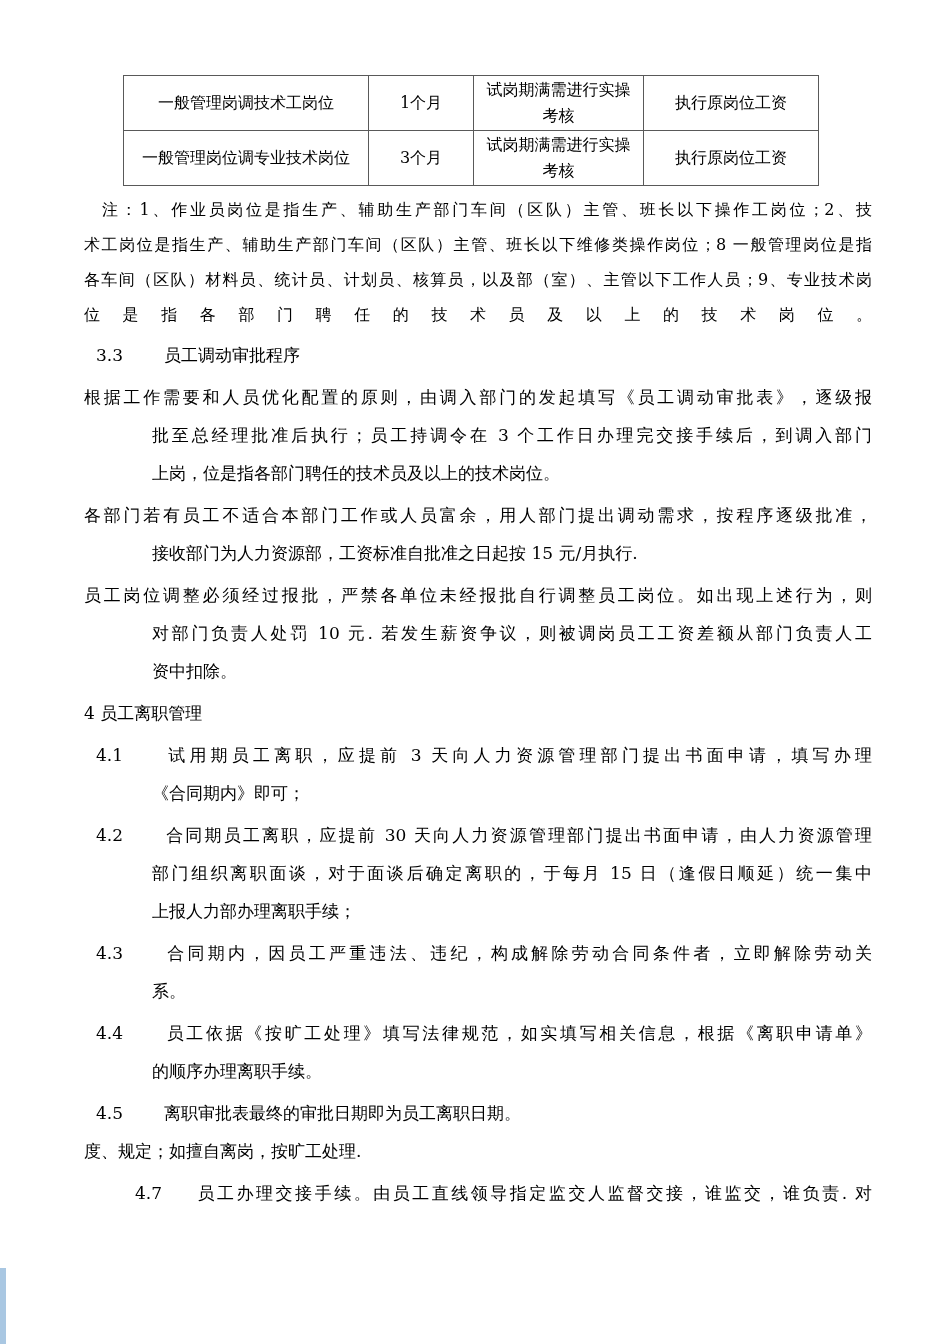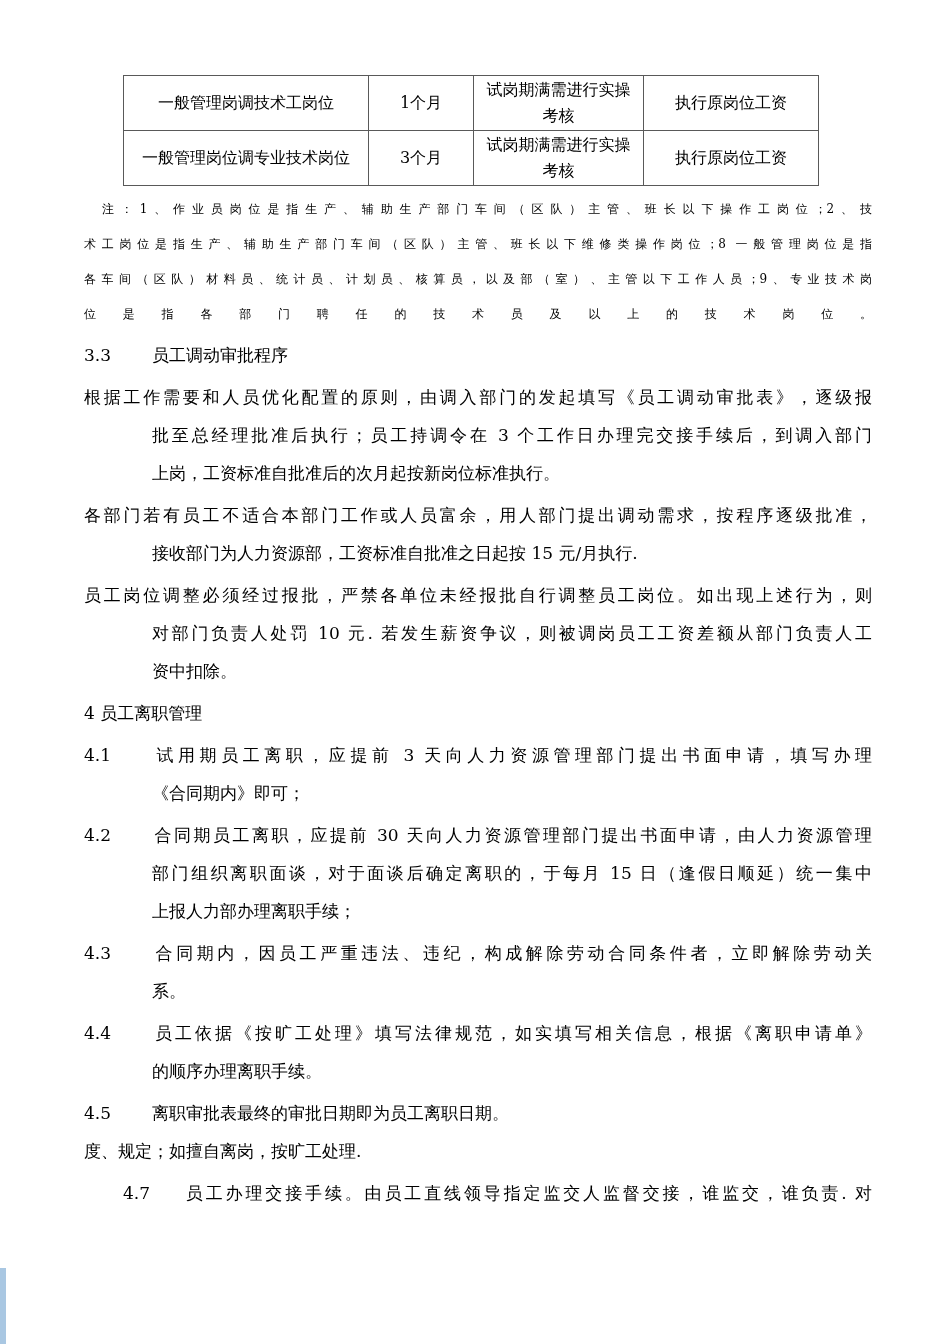--- a/index.html
+++ b/index.html
@@ -30,39 +30,39 @@
     text-align: center;
     vertical-align: middle;
     font-size: 16px;
     line-height: 26px;
     height: 55px;
     padding: 0 6px;
     word-break: break-all;
   }
   .note-block { margin-top: 6px; }
   .note-block .line {
-    font-size: 12px;
+    font-size: 16px;
     line-height: 35px;
     white-space: normal;
   }
   .note-block .first { padding-left: 18px; }
   .line {
     font-size: 17px;
     line-height: 38px;
     color: #000;
   }
   .fill {
     text-align: justify;
     text-align-last: justify;
     text-justify: inter-character;
   }
   .ind1 { padding-left: 68px; }
   .ind2 { padding-left: 39px; }
   .ps { margin-top: 4px; }
-  .num { display: inline-block; width: 68px; }
+  .num { display: inline-block; width: 68px; margin-left: 12px; }
   .ind2 .num { width: 60px; }
   .edge-artifact {
     position: absolute;
     left: 0;
     top: 1268px;
     width: 6px;
     height: 76px;
     background: #a9c7e2;
   }
 </style>
@@ -98,21 +98,21 @@
       <div class="line first fill">注：1、作业员岗位是指生产、辅助生产部门车间（区队）主管、班长以下操作工岗位；2、技</div>
       <div class="line fill">术工岗位是指生产、辅助生产部门车间（区队）主管、班长以下维修类操作岗位；8 一般管理岗位是指</div>
       <div class="line fill">各车间（区队）材料员、统计员、计划员、核算员，以及部（室）、主管以下工作人员；9、专业技术岗</div>
       <div class="line fill">位是指各部门聘任的技术员及以上的技术岗位。</div>
     </div>
 
   <div class="body-block">
       <div class="line ind0 ps"><span class="num">3.3</span><span>员工调动审批程序</span></div>
       <div class="line ind0 fill ps"><span>根据工作需要和人员优化配置的原则，由调入部门的发起填写《员工调动审批表》，逐级报</span></div>
       <div class="line ind1 fill"><span>批至总经理批准后执行；员工持调令在 3 个工作日办理完交接手续后，到调入部门</span></div>
-      <div class="line ind1"><span>上岗，工资标准自批准后的次月起按新岗位标准执行。</span></div>
+      <div class="line ind1"><span>上岗，位是指各部门聘任的技术员及以上的技术岗位。</span></div>
       <div class="line ind0 fill ps"><span>各部门若有员工不适合本部门工作或人员富余，用人部门提出调动需求，按程序逐级批准，</span></div>
       <div class="line ind1"><span>接收部门为人力资源部，工资标准自批准之日起按 15 元/月执行.</span></div>
       <div class="line ind0 fill ps"><span>员工岗位调整必须经过报批，严禁各单位未经报批自行调整员工岗位。如出现上述行为，则</span></div>
       <div class="line ind1 fill"><span>对部门负责人处罚 10 元. 若发生薪资争议，则被调岗员工工资差额从部门负责人工</span></div>
       <div class="line ind1"><span>资中扣除。</span></div>
       <div class="line ind0 ps"><span>4 员工离职管理</span></div>
       <div class="line ind0 fill ps"><span class="num">4.1</span><span>试用期员工离职，应提前 3 天向人力资源管理部门提出书面申请，填写办理</span></div>
       <div class="line ind1"><span>《合同期内》即可；</span></div>
       <div class="line ind0 fill ps"><span class="num">4.2</span><span>合同期员工离职，应提前 30 天向人力资源管理部门提出书面申请，由人力资源管理</span></div>
       <div class="line ind1 fill"><span>部门组织离职面谈，对于面谈后确定离职的，于每月 15 日（逢假日顺延）统一集中</span></div>

